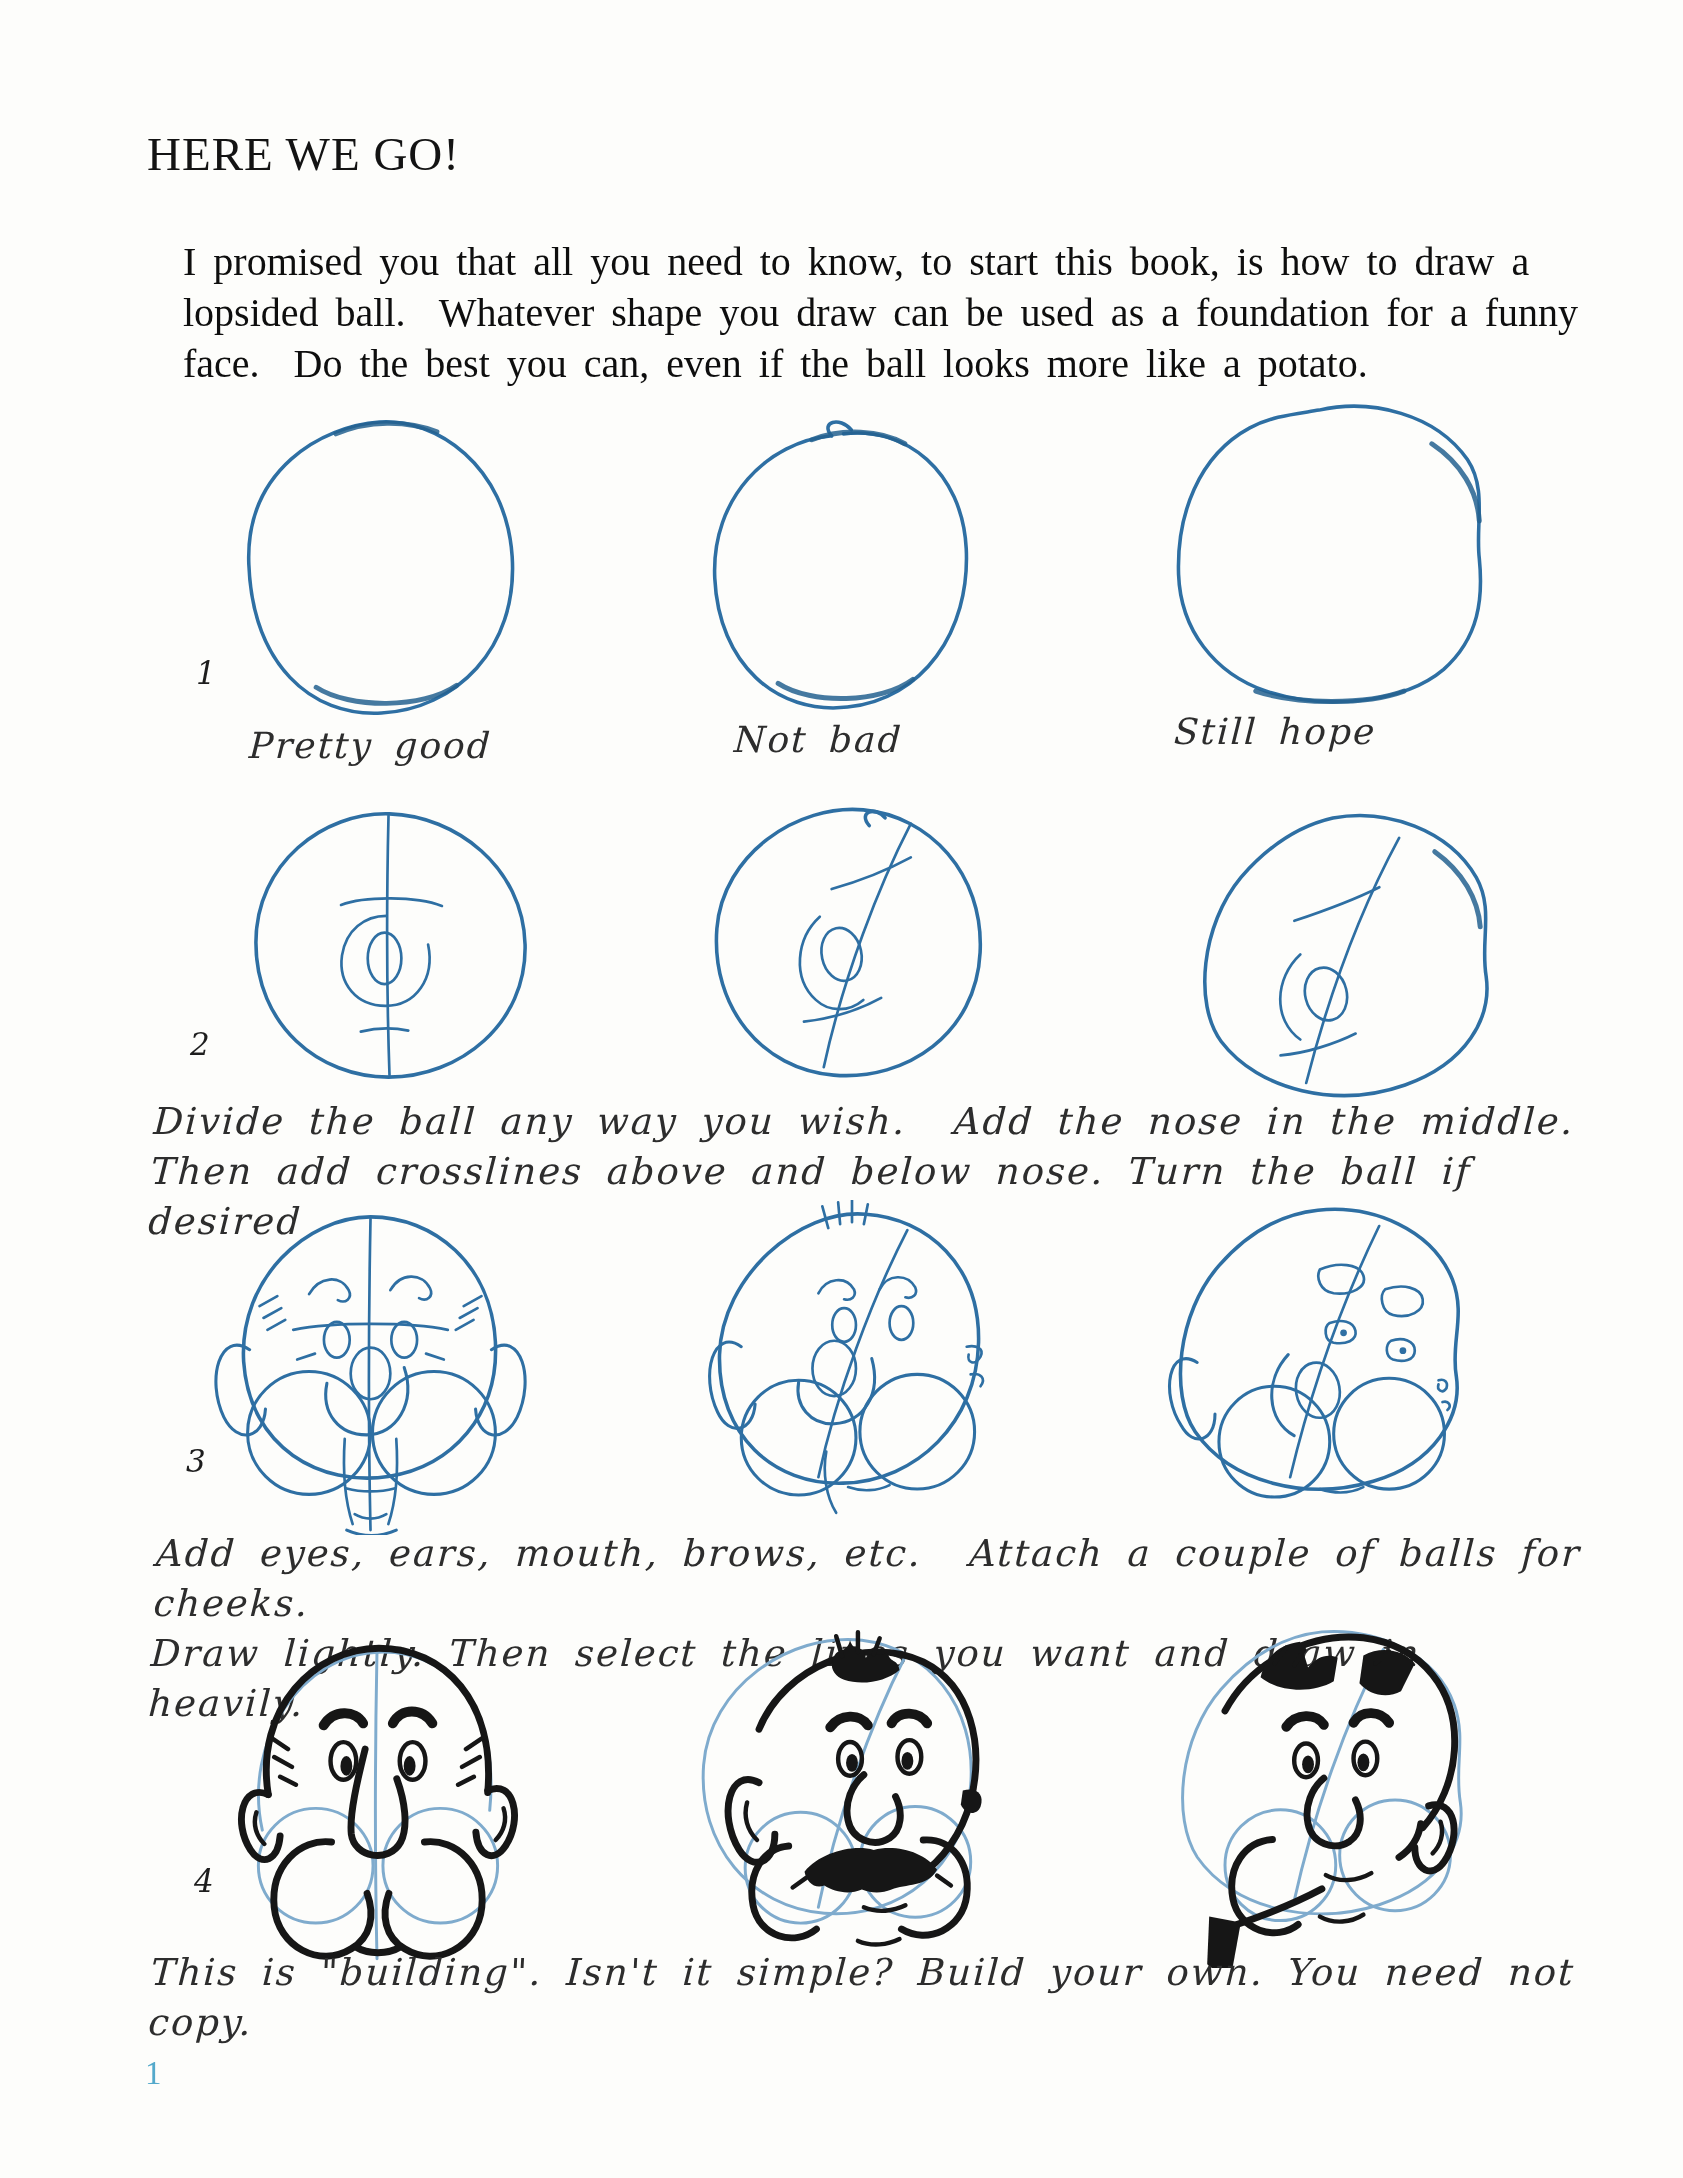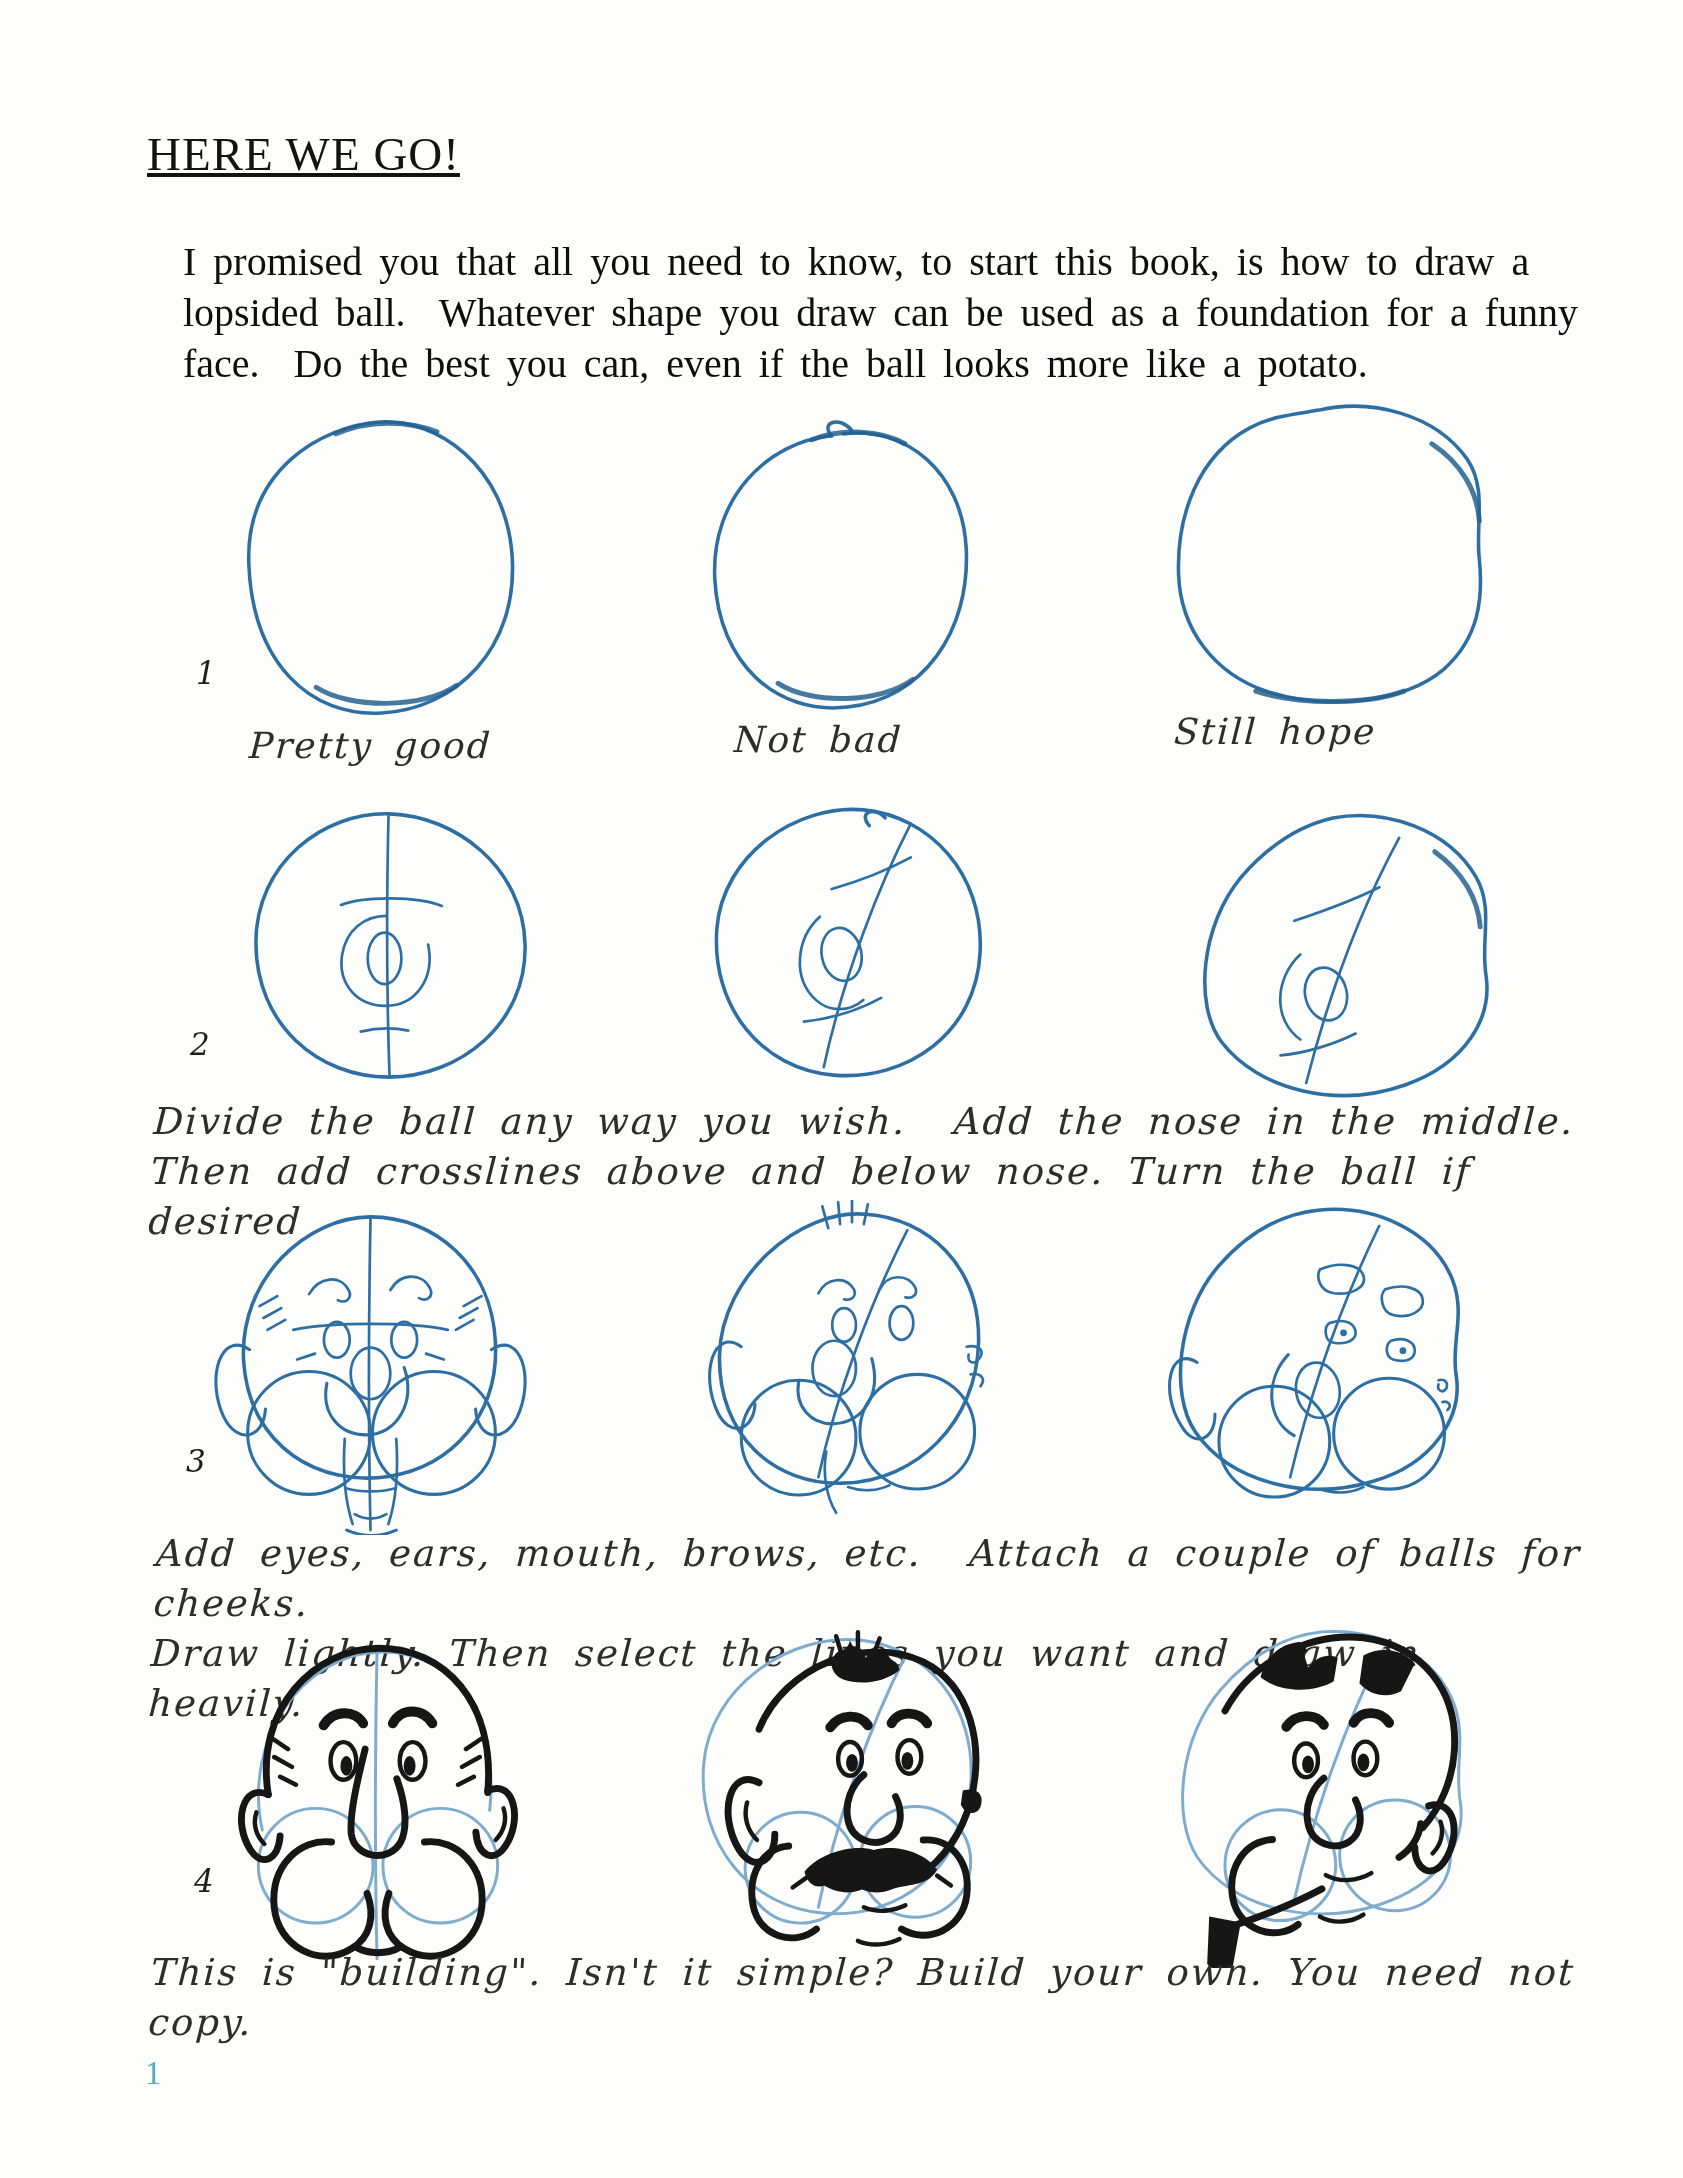--- a/index.html
+++ b/index.html
@@ -20,21 +20,20 @@
     background:var(--background);
     margin:0 auto;
     overflow:hidden;
     font-family:"Liberation Serif", serif;
     color:var(--body-text);
   }
   .title{
     position:absolute;left:147px;top:127px;
     font-size:47px;font-weight:500;letter-spacing:1px;
     color:#131313;
-    text-decoration:underline;
   }
   .intro{
     position:absolute;left:147px;top:236px;width:1436px;
     font-size:40px;line-height:51px;word-spacing:7px;
     white-space:pre-wrap;
     color:#0e0e0e;
     margin-left:36px;
   }
   .hand{
     font-family:"DejaVu Serif", serif;

